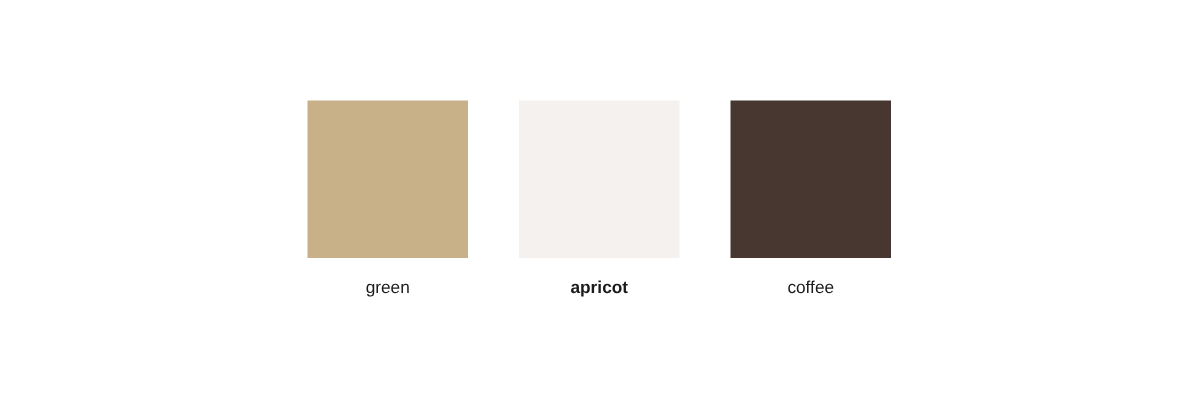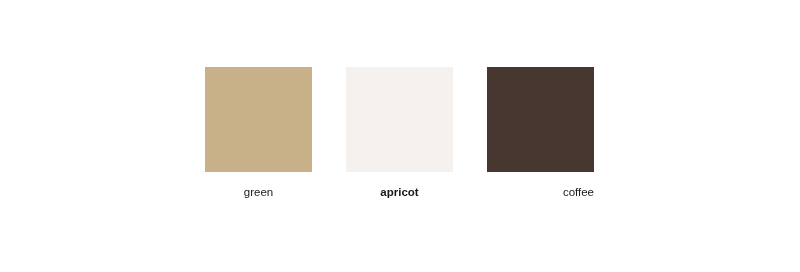--- a/index.html
+++ b/index.html
@@ -52,16 +52,16 @@
     <span class="swatch-label" style="color: rgb(26, 26, 26);">green</span>
   </div>
 
   <div class="swatch-group" style="left:346px;font-weight:bold;">
     <span class="swatch-chip" style="background-color: rgb(245, 241, 239);"></span>
     <span class="swatch-label" style="color: rgb(26, 26, 26);">apricot</span>
   </div>
 
   <div class="swatch-group" style="left:487px;">
     <span class="swatch-chip" style="background-color: rgb(71, 55, 48);"></span>
-    <span class="swatch-label" style="color: rgb(26, 26, 26); text-align: right;">coffee</span>
+    <span class="swatch-label" style="color: rgb(26, 26, 26);">coffee</span>
   </div>
 
 </div>
 
 </body></html>

